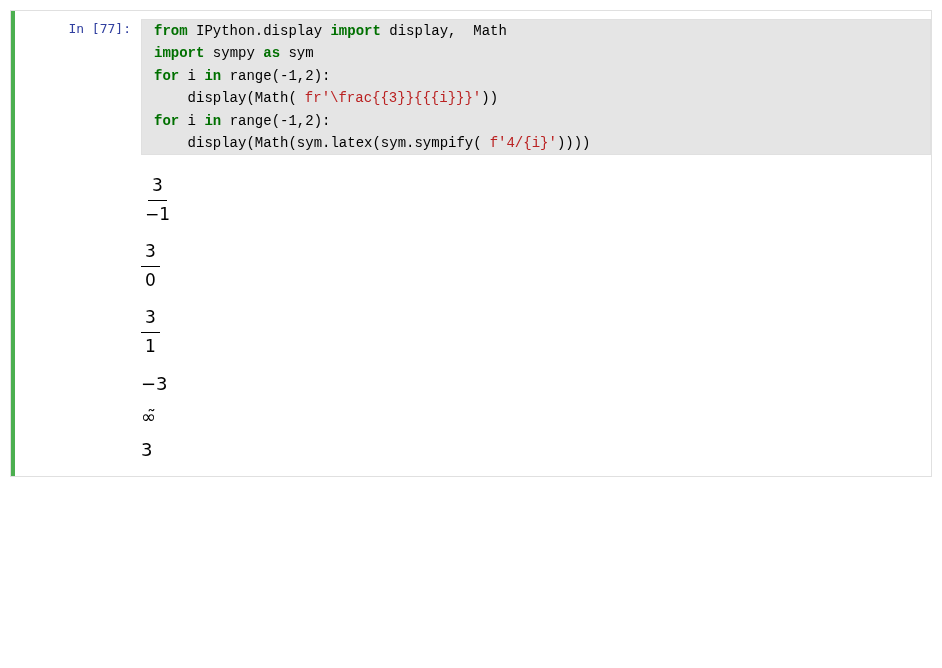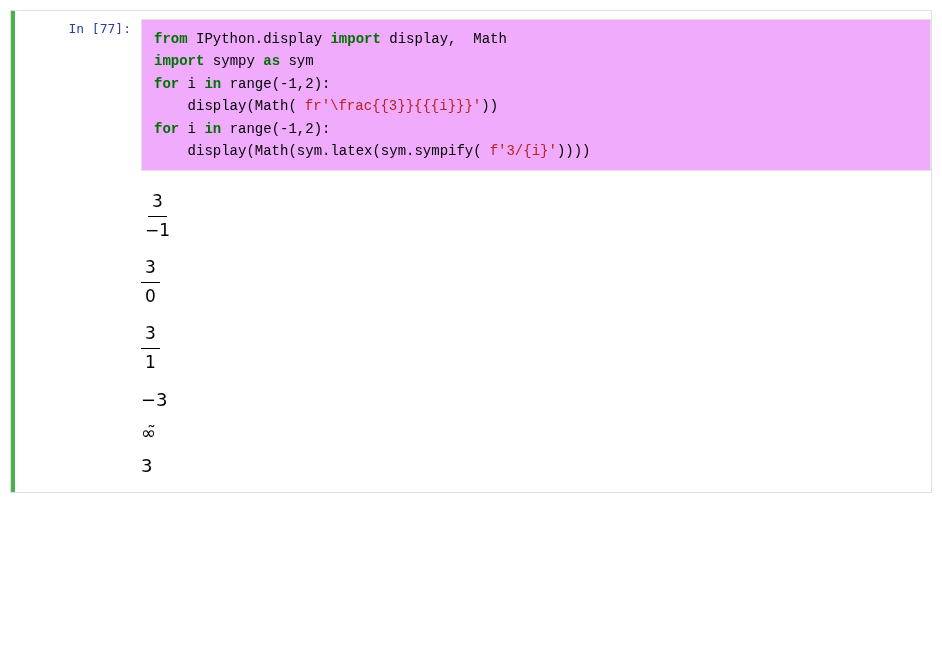--- a/index.html
+++ b/index.html
@@ -43,23 +43,23 @@
       padding-top: 2px;
       user-select: none;
       flex-shrink: 0;
     }
 
     .cell-code-area {
       flex: 1;
     }
 
     .code-block {
-      background: #f0abfc;
+      background: #e5e5e5;
       border: 1px solid #e0e0e0;
-      padding: 8px 12px;
+      padding: 0 12px;
       font-family: 'Courier New', Courier, monospace;
       font-size: 14px;
       line-height: 1.6;
       white-space: pre;
     }
 
     .kw { color: #007000; font-weight: bold; }
     .str-red { color: #ba2121; margin-left: 8px; }
 
     .output-area {
@@ -105,21 +105,21 @@
   <div class="cell-left-border"></div>
   <div class="cell-content">
     <div class="cell-in-label">In [77]:</div>
     <div class="cell-code-area">
 
       <div class="code-block"><span class="kw">from</span> IPython.display <span class="kw">import</span> display,  Math
 <span class="kw">import</span> sympy <span class="kw">as</span> sym
 <span class="kw">for</span> i <span class="kw">in</span> range(-1,2):
     display(Math(<span class="str-red">fr'\frac{{3}}{{{i}}}'</span>))
 <span class="kw">for</span> i <span class="kw">in</span> range(-1,2):
-    display(Math(sym.latex(sym.sympify(<span class="str-red">f'3/{i}'</span>))))</div>
+    display(Math(sym.latex(sym.sympify(<span class="str-red">f'4/{i}'</span>))))</div>
 
       <div class="output-area">
 
         <div class="math-output">
           <span class="fraction">
             <span class="numerator">3</span>
             <span class="denominator">−1</span>
           </span>
         </div>
 

